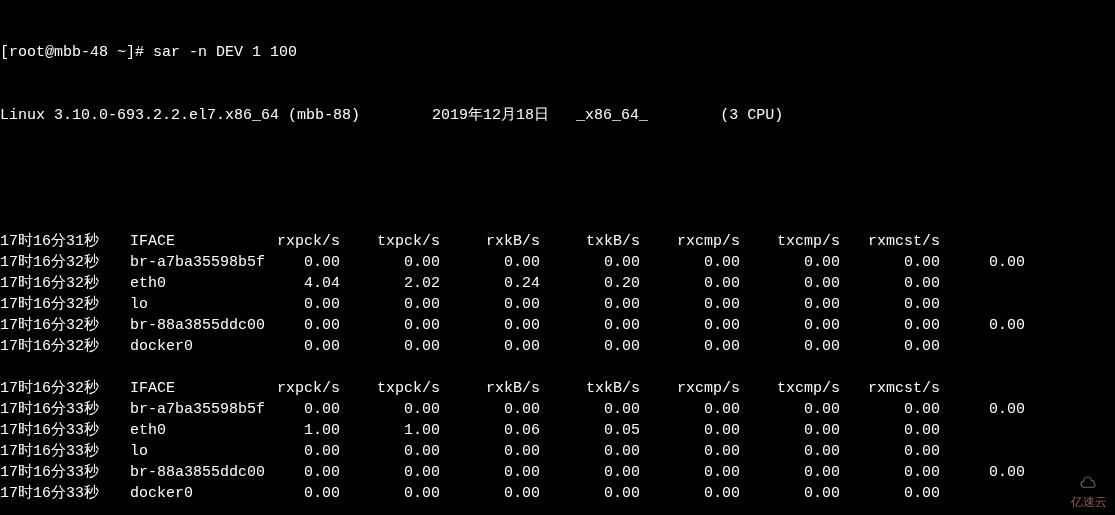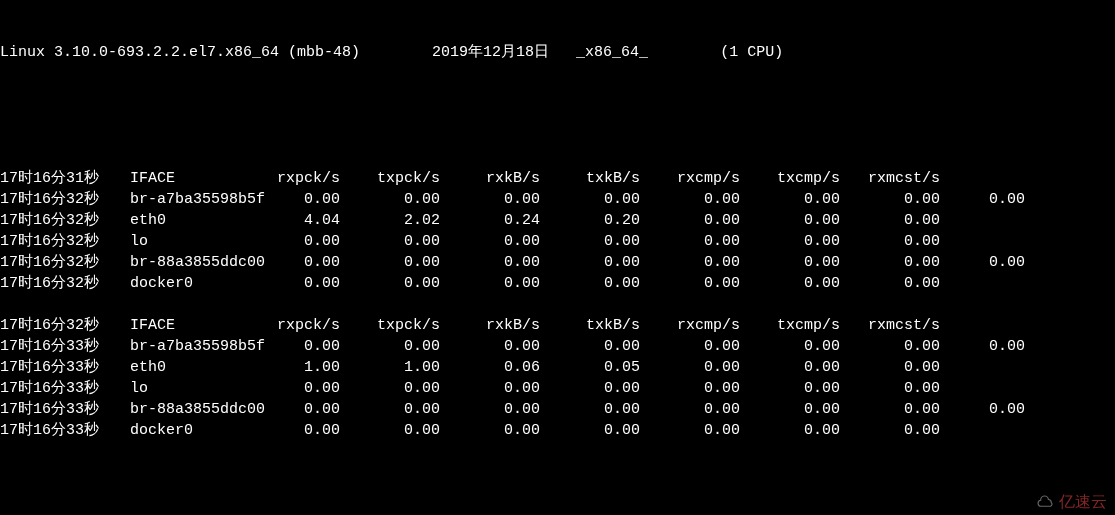--- a/index.html
+++ b/index.html
@@ -21,36 +21,38 @@
   }
   .row { display: block; }
   .c-time  { display:inline-block; width: 130px; text-align:left;font-family:Liberation Mono, monospace; }
   .c-iface { display:inline-block; width: 110px; text-align:left; }
   .c-num   { display:inline-block; width: 100px; text-align:right; }
   .c-ext   { display:inline-block; width: 85px;  text-align:right; }
   .watermark {
     position:absolute;
     right:8px;
     bottom:6px;
-    font-size:16px;
+    font-size:12px;
     line-height:14px;
-    color:#ef4444;
+    color:#fca5a5;
     opacity:0.55;
     display:flex;
     align-items:center;
     gap:4px;
     font-family: sans-serif;
+    flex-direction: column;
   }
   .watermark svg { width:18px; height:12px; }
 </style>
 </head>
 <body>
 
 <div class="terminal">
-  <span class="row"><span>Linux 3.10.0-693.2.2.el7.x86_64 (mbb-48)</span><span>        </span><span>2019年12月18日</span><span>   </span><span>_x86_64_</span><span>        </span><span>(1 CPU)</span></span>
+  <span class="row"><span>[root@mbb-48 ~]# </span><span>sar -n DEV 1 100</span></span>
+  <span class="row"><span>Linux 3.10.0-693.2.2.el7.x86_64 (mbb-88)</span><span>        </span><span>2019年12月18日</span><span>   </span><span>_x86_64_</span><span>        </span><span>(3 CPU)</span></span>
   <span class="row"> </span>
   <div id="blocks"><span class="row"><span class="c-time">17时16分31秒</span><span class="c-iface">IFACE</span><span class="c-num">rxpck/s</span><span class="c-num">txpck/s</span><span class="c-num">rxkB/s</span><span class="c-num">txkB/s</span><span class="c-num">rxcmp/s</span><span class="c-num">txcmp/s</span><span class="c-num">rxmcst/s</span></span><span class="row"><span class="c-time">17时16分32秒</span><span class="c-iface">br-a7ba35598b5f</span><span class="c-num">0.00</span><span class="c-num">0.00</span><span class="c-num">0.00</span><span class="c-num">0.00</span><span class="c-num">0.00</span><span class="c-num">0.00</span><span class="c-num">0.00</span><span class="c-ext">0.00</span></span><span class="row"><span class="c-time">17时16分32秒</span><span class="c-iface">eth0</span><span class="c-num">4.04</span><span class="c-num">2.02</span><span class="c-num">0.24</span><span class="c-num">0.20</span><span class="c-num">0.00</span><span class="c-num">0.00</span><span class="c-num">0.00</span></span><span class="row"><span class="c-time">17时16分32秒</span><span class="c-iface">lo</span><span class="c-num">0.00</span><span class="c-num">0.00</span><span class="c-num">0.00</span><span class="c-num">0.00</span><span class="c-num">0.00</span><span class="c-num">0.00</span><span class="c-num">0.00</span></span><span class="row"><span class="c-time">17时16分32秒</span><span class="c-iface">br-88a3855ddc00</span><span class="c-num">0.00</span><span class="c-num">0.00</span><span class="c-num">0.00</span><span class="c-num">0.00</span><span class="c-num">0.00</span><span class="c-num">0.00</span><span class="c-num">0.00</span><span class="c-ext">0.00</span></span><span class="row"><span class="c-time">17时16分32秒</span><span class="c-iface">docker0</span><span class="c-num">0.00</span><span class="c-num">0.00</span><span class="c-num">0.00</span><span class="c-num">0.00</span><span class="c-num">0.00</span><span class="c-num">0.00</span><span class="c-num">0.00</span></span><span class="row"> </span><span class="row"><span class="c-time">17时16分32秒</span><span class="c-iface">IFACE</span><span class="c-num">rxpck/s</span><span class="c-num">txpck/s</span><span class="c-num">rxkB/s</span><span class="c-num">txkB/s</span><span class="c-num">rxcmp/s</span><span class="c-num">txcmp/s</span><span class="c-num">rxmcst/s</span></span><span class="row"><span class="c-time">17时16分33秒</span><span class="c-iface">br-a7ba35598b5f</span><span class="c-num">0.00</span><span class="c-num">0.00</span><span class="c-num">0.00</span><span class="c-num">0.00</span><span class="c-num">0.00</span><span class="c-num">0.00</span><span class="c-num">0.00</span><span class="c-ext">0.00</span></span><span class="row"><span class="c-time">17时16分33秒</span><span class="c-iface">eth0</span><span class="c-num">1.00</span><span class="c-num">1.00</span><span class="c-num">0.06</span><span class="c-num">0.05</span><span class="c-num">0.00</span><span class="c-num">0.00</span><span class="c-num">0.00</span></span><span class="row"><span class="c-time">17时16分33秒</span><span class="c-iface">lo</span><span class="c-num">0.00</span><span class="c-num">0.00</span><span class="c-num">0.00</span><span class="c-num">0.00</span><span class="c-num">0.00</span><span class="c-num">0.00</span><span class="c-num">0.00</span></span><span class="row"><span class="c-time">17时16分33秒</span><span class="c-iface">br-88a3855ddc00</span><span class="c-num">0.00</span><span class="c-num">0.00</span><span class="c-num">0.00</span><span class="c-num">0.00</span><span class="c-num">0.00</span><span class="c-num">0.00</span><span class="c-num">0.00</span><span class="c-ext">0.00</span></span><span class="row"><span class="c-time">17时16分33秒</span><span class="c-iface">docker0</span><span class="c-num">0.00</span><span class="c-num">0.00</span><span class="c-num">0.00</span><span class="c-num">0.00</span><span class="c-num">0.00</span><span class="c-num">0.00</span><span class="c-num">0.00</span></span><span class="row"> </span></div>
 </div>
 
 <div class="watermark">
   <span>
     <svg viewBox="0 0 24 16">
         <path d="M19 10a4 4 0 0 0-3.8-4A5 5 0 0 0 5 7a4 4 0 0 0 1 8h12a3 3 0 0 0 1-5z" fill="none" stroke="#bbb" stroke-width="1.5"></path>
       </svg>
   </span>

